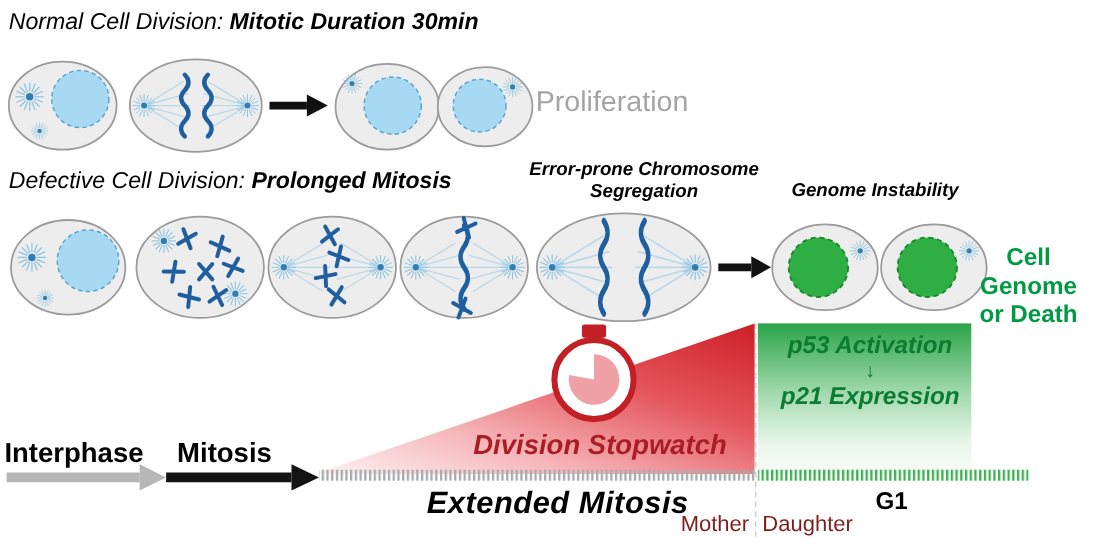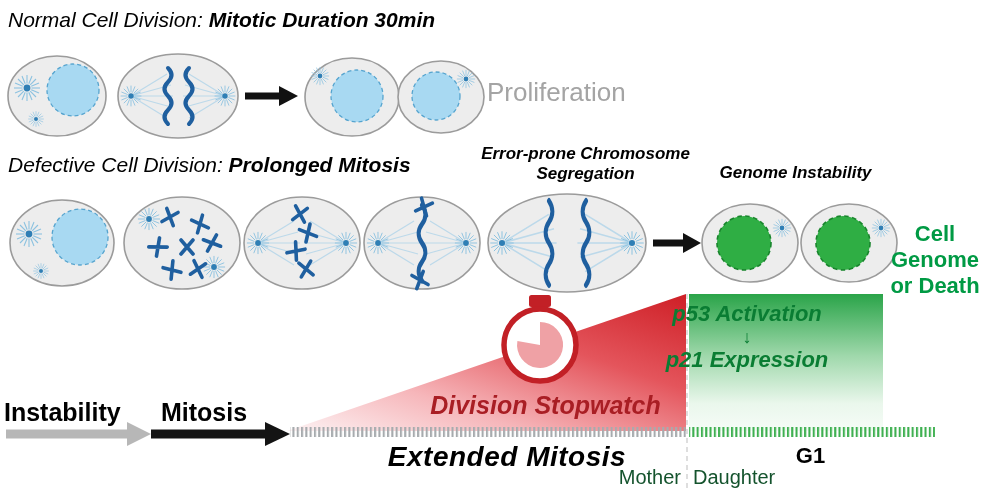--- a/index.html
+++ b/index.html
@@ -18,21 +18,21 @@
   .h-bold { font-weight:800; }
   .center { text-align:center; white-space:normal; }
 
   .prolif { font-weight:400; font-size:26px; color:#a4a4a4; }
   .small-ital { font-weight:800; font-style:italic; font-size:17px; line-height:1.15; }
   .arrest { font-weight:800; font-size:22px; line-height:1.18; color:#009a44; }
   .phase { font-weight:800; font-size:25px; }
   .stopwatch-lbl { font-weight:800; font-style:italic; font-size:25px; color:#a91e24; }
   .extended { font-weight:800; font-style:italic; font-size:28px; letter-spacing:0.5px; }
   .g1 { font-weight:800; font-size:22px; }
-  .md { font-size:20px; color:#14532d; }
+  .md { font-size:20px; color:#7f1d1d; }
   .p53 { font-weight:800; font-style:italic; font-size:22px; color:#0a7d33; line-height:1.25; }
   .p53 .dn-arrow { font-size:18px; line-height:1; font-style:normal; }
 </style>
 </head>
 <body>
 
 <div id="fig">
 
 <svg id="art" width="996" height="497" viewBox="0 0 996 497">
   <defs>
@@ -221,26 +221,26 @@
   <span class="h-plain">Defective Cell Division: </span><span class="h-bold">Prolonged Mitosis</span>
 </div>
 
 <div class="lbl small-ital center" style="left:698px; top:163px; width:195px;">Genome Instability</div>
 
 <div class="lbl arrest center" style="left:874px; top:221px; width:122px;">
   <div>Cell Genome</div>
   <div>or Death</div>
 </div>
 
-<div class="lbl phase" style="left:4px; top:398px;">Instability</div>
+<div class="lbl phase" style="left:4px; top:398px;">Interphase</div>
 <div class="lbl phase" style="left:161px; top:398px;">Mitosis</div>
 
 <div class="lbl stopwatch-lbl center" style="left:418px; top:391px; width:255px;">Division Stopwatch</div>
 
-<div class="lbl p53 center" style="left:650px; top:300px; width:194px;">
+<div class="lbl p53 center" style="left:694px; top:300px; width:194px;">
   <div>p53 Activation</div>
   <div class="dn-arrow">↓</div>
   <div>p21 Expression</div>
 </div>
 
 <div class="lbl extended center" style="left:362px; top:441px; width:290px;">Extended Mitosis</div>
 
 <div class="lbl g1 center" style="left:783px; top:443px; width:55px;">G1</div>
 
 <div class="lbl md" style="left:597px; top:466px; width:84px; text-align:right;">Mother</div>

